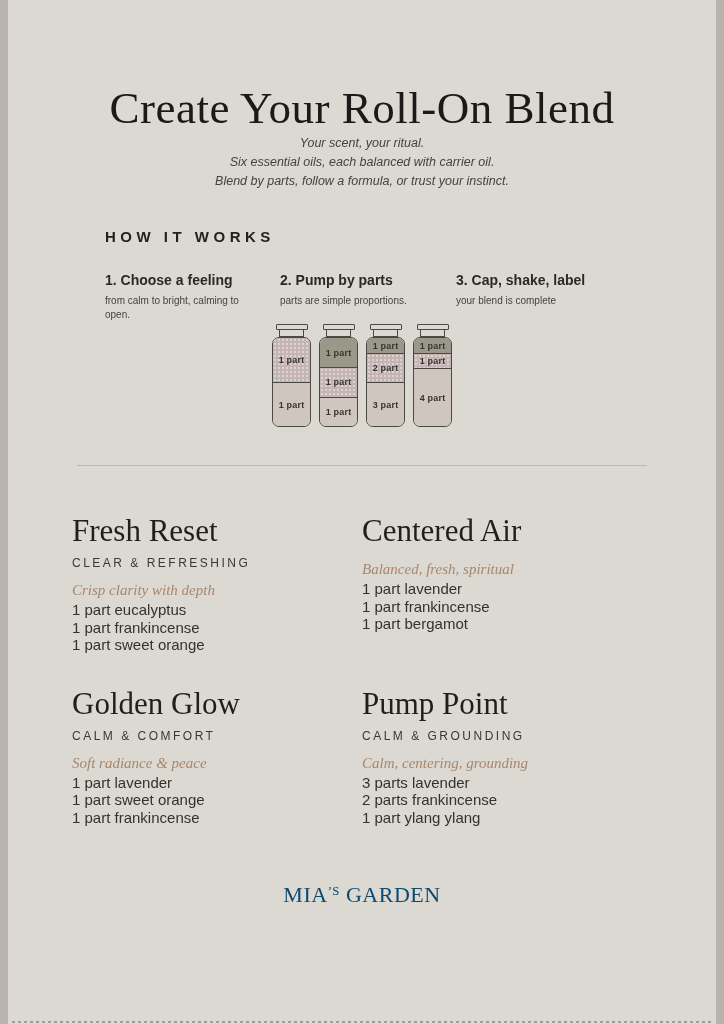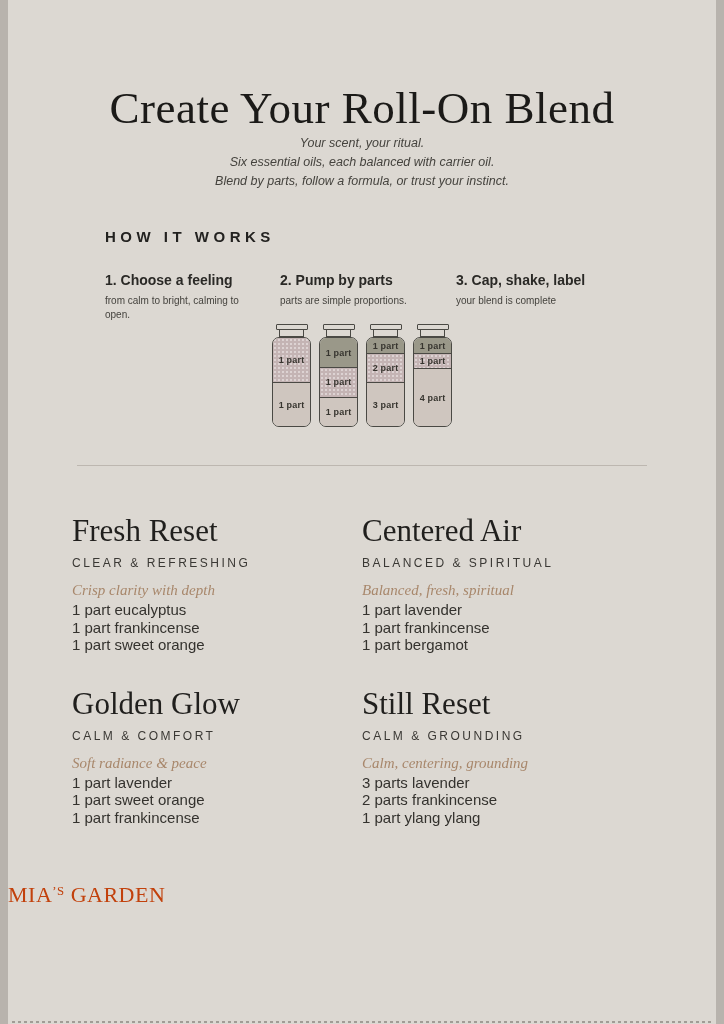--- a/index.html
+++ b/index.html
@@ -142,25 +142,25 @@
   .recipe-ingredients {
     margin-top:2px;
     font-size:15px;
     line-height:1.18;
     color:#34322e;
   }
 
   
   .footer {
     margin-top:55px;
-    text-align:left;
+    text-align:center;
     font-family:"Liberation Serif", serif;
     font-size:22px;
     letter-spacing:0.5px;
-    color:#c2410c;
+    color:#0c4a6e;
   }
   .brand-sup {
     font-size:0.58em;
     vertical-align:7px;
     letter-spacing:0.5px;
   }
   .bottom-dashes {
     position:absolute;
     left:4px; right:4px; bottom:1px;
     height:2px;
@@ -251,42 +251,41 @@
       <div class="recipe-tagline">Crisp clarity with depth</div>
       <div class="recipe-ingredients">
         <div>1 part eucalyptus</div>
         <div>1 part frankincense</div>
         <div>1 part sweet orange</div>
       </div>
     </div>
 
     <div class="recipe">
       <div class="recipe-name">Centered Air</div>
-      <div class="recipe-category">BALANCED &amp; SPIRITUAL</div>
       <div class="recipe-tagline">Balanced, fresh, spiritual</div>
       <div class="recipe-ingredients">
         <div>1 part lavender</div>
         <div>1 part frankincense</div>
         <div>1 part bergamot</div>
       </div>
     </div>
 
     <div class="recipe">
       <div class="recipe-name">Golden Glow</div>
       <div class="recipe-category">CALM &amp; COMFORT</div>
       <div class="recipe-tagline">Soft radiance &amp; peace</div>
       <div class="recipe-ingredients">
         <div>1 part lavender</div>
         <div>1 part sweet orange</div>
         <div>1 part frankincense</div>
       </div>
     </div>
 
     <div class="recipe">
-      <div class="recipe-name">Still Reset</div>
+      <div class="recipe-name">Pump Point</div>
       <div class="recipe-category">CALM &amp; GROUNDING</div>
       <div class="recipe-tagline">Calm, centering, grounding</div>
       <div class="recipe-ingredients">
         <div>3 parts lavender</div>
         <div>2 parts frankincense</div>
         <div>1 part ylang ylang</div>
       </div>
     </div>
 
   </div>

